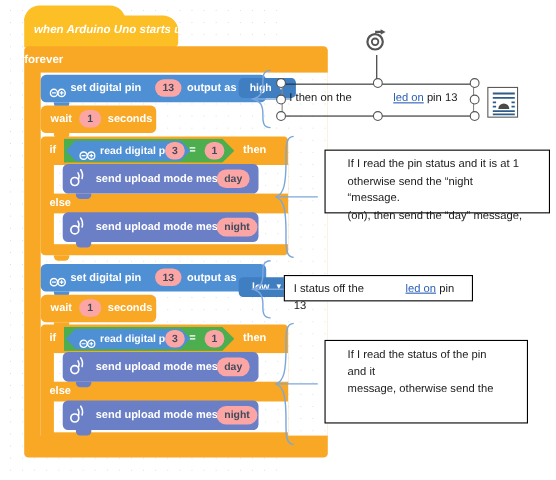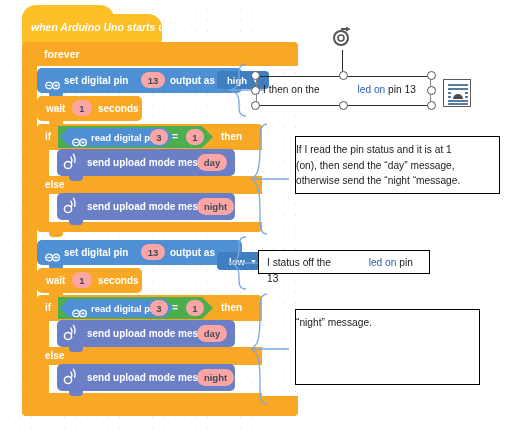--- a/index.html
+++ b/index.html
@@ -37,21 +37,21 @@
     position:absolute;left:0;top:-9px;width:92px;height:14px;
     background:#fdbf26;border-radius:46px 46px 0 0;
   }
   .hat .txt{position:absolute;left:9px;top:7px;font-size:10.5px;font-style:italic;}
 
   
   .forever{
     left:22px;top:42px;width:276px;height:374px;
     background:#f9a825;border-radius:4px;
   }
-  .forever .header{position:absolute;left:22px;top:6px;font-size:10.5px;}
+  .forever .header{position:absolute;left:0;top:6px;font-size:10.5px;}
   .forever .mouth{
     position:absolute;left:15px;top:24px;width:261px;height:330px;
     background:#ffffff;
     background-image:radial-gradient(#d6dde6 0.7px, transparent 0.8px);
     background-size:11px 11px;background-position:0 1px;
   }
 
   
   .notch{
     position:absolute;width:14px;height:5px;background:inherit;
@@ -119,37 +119,37 @@
 
   
   .brace{position:absolute;}
   .brace svg{display:block;}
 
   
   .note{
     position:absolute;box-sizing:border-box;
     border:1.2px solid #000;background:#fff;
     font-size:10.2px;color:#1a1a1a;line-height:15.5px;
-    padding:5px 0;
+    padding:5px 20px;
   }
 
   
   .selbox{position:absolute;}
   .selbox .edge{position:absolute;background:#2b2b2b;}
   .selbox .handle{
     position:absolute;width:9px;height:9px;border-radius:50%;
     background:#ffffff;border:1.4px solid #555;box-sizing:border-box;
   }
   .selbox .seltext{
     position:absolute;font-size:10.2px;color:#1a1a1a;white-space:nowrap;
   }
   .rot-stem{position:absolute;background:#2b2b2b;width:1.3px;}
   .rot-handle{position:absolute;width:24px;height:24px;}
 
-  .lnk{color:#2b5fb5;padding-left:35px;}
+  .lnk{color:#2b5fb5;text-decoration:underline;padding-left:35px;}
 
   
   .layoutbtn{
     position:absolute;border:1.3px solid #5a5a5a;background:#fff;
     box-sizing:border-box;
   }
 </style>
 </head>
 <body>
 
@@ -399,23 +399,24 @@
       <line x1="21" y1="17" x2="24" y2="17"></line>
       <line x1="4" y1="21" x2="24" y2="21"></line>
       <line x1="4" y1="24" x2="24" y2="24"></line>
     </g>
     <path d="M9 19 a5 5 0 0 1 10 0 z" fill="#4a4a4a"></path>
   </svg>
 </div>
 
 <div class="note" style="left:295px;top:136px;width:205px;height:58px;">
   <div>If I read the pin status and it is at 1</div>
+  <div>otherwise send the “night “message.</div>
   <div>(on), then send the “day” message,</div>
-  <div>otherwise send the “night “message.</div>
 </div>
 
 <div class="note" style="left:258px;top:250px;width:172px;height:24px;padding:4px 8px;">
   <div><span>I status off the </span><span class="lnk">led on</span><span> pin 13</span></div>
 </div>
 
 <div class="note" style="left:295px;top:309px;width:185px;height:76px;">
-  <div>“night” message.</div>
+  <div>If I read the status of the pin and it</div>
+  <div>message, otherwise send the</div>
 </div>
 
 </body></html>

